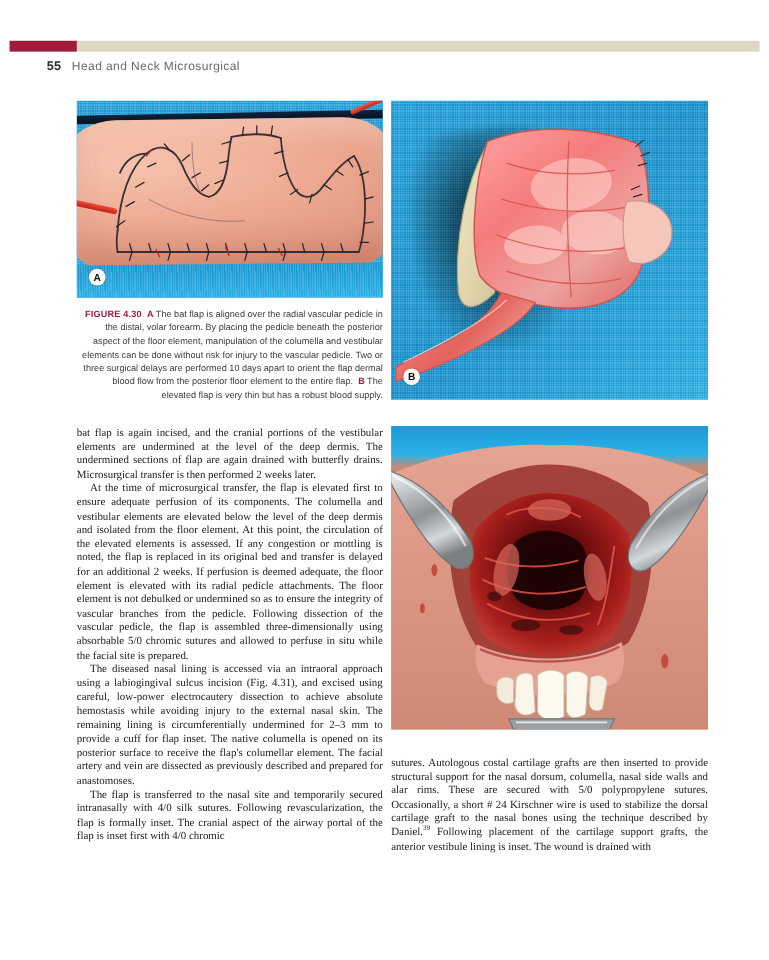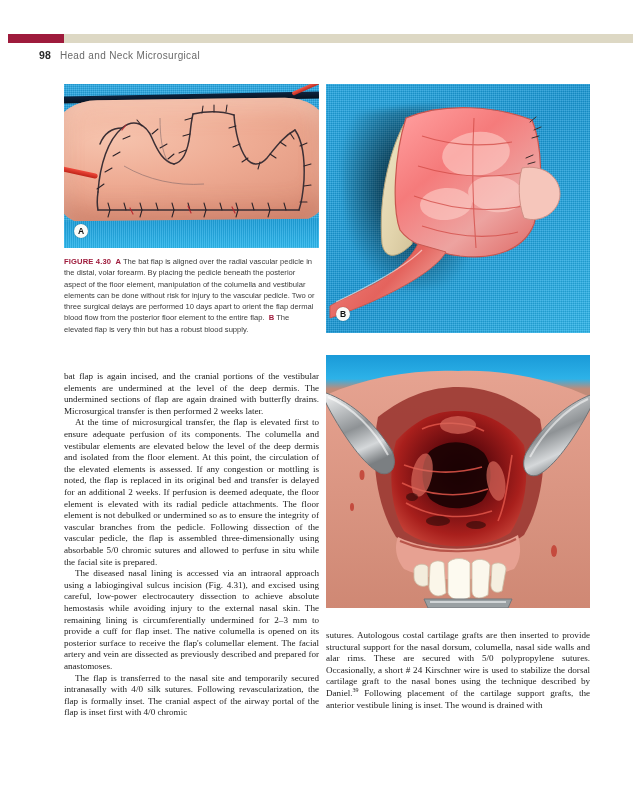--- a/index.html
+++ b/index.html
@@ -165,21 +165,21 @@
     background: linear-gradient(180deg,#1a9ad8,#2db2e8 70%, rgba(45,178,232,0));
   }
   #photo-c .oral-svg { position: absolute; inset: 0; }
 
   
   .caption {
     font-family: "Liberation Sans", sans-serif;
     font-size: 7.6px;
     line-height: 11.3px;
     color: #3b3b3b;
-    text-align: left;
+    text-align: right;
   }
   .caption .fig-num {
     font-weight: bold;
     color: #9e1b3c;
     letter-spacing: 0.15px;
   }
   .caption .part {
     font-weight: bold;
     color: #9e1b3c;
   }
@@ -192,31 +192,31 @@
     font-size: 9.1px;
     line-height: 11.6px;
     text-align: justify;
     color: #1b1b1b;
     hyphens: none;
   }
   .body-text p { margin: 0; }
   .body-text p.indent { text-indent: 11px; }
   .body-text sup { font-size: 6px; vertical-align: super; line-height: 0; }
 
-  #text-left-top { margin-top: 36px; }
+  #text-left-top { margin-top: 20px; }
   #text-right-bottom { margin-top: 22px; }
 </style>
 </head>
 <body>
 
 <div class="header-rule">
   <div class="header-rule-accent"></div>
 </div>
 <div class="header-line">
-  <span class="folio">98</span>
+  <span class="folio">55</span>
   <span class="running-title">Head and Neck Microsurgical</span>
 </div>
 
 <div class="col-left">
 
   <div class="figure">
     <div class="photo" id="photo-a">
       <div class="drape"></div>
       <div class="dark-band"></div>
       <div class="arm"></div>

